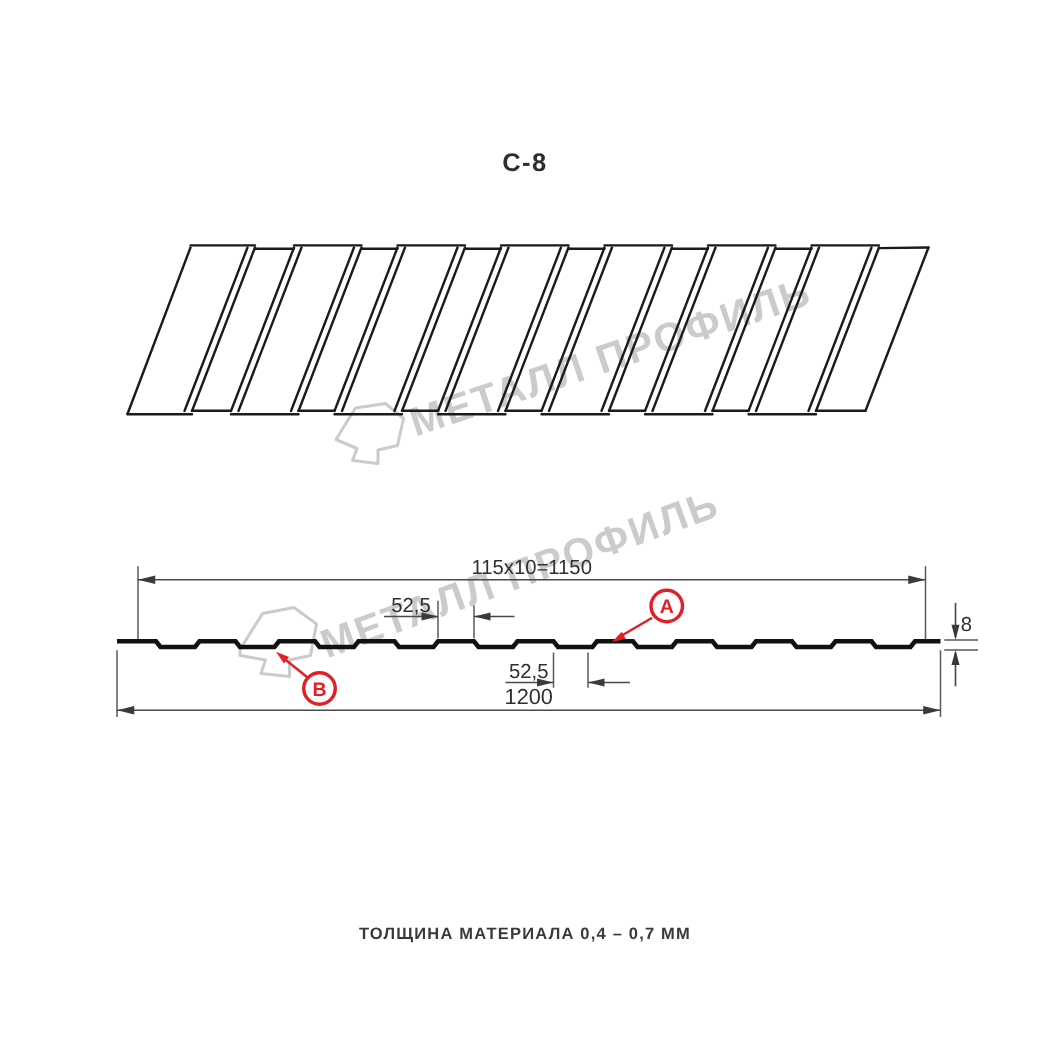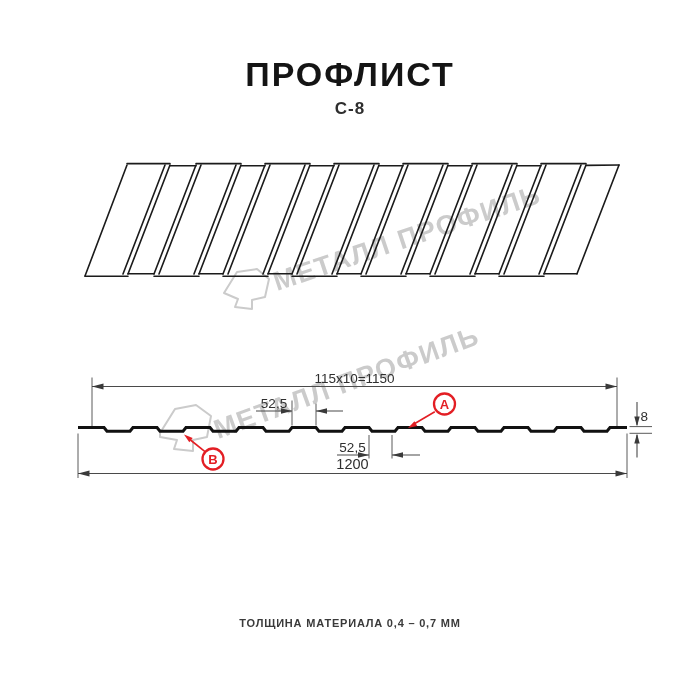--- a/index.html
+++ b/index.html
@@ -30,21 +30,20 @@
   .redtxt{font-family:"Liberation Sans","DejaVu Sans",sans-serif;font-size:13px;font-weight:bold;fill:#e31e24;}
   .wm{stroke:#cbcbcb;stroke-width:2;fill:none;stroke-linejoin:round;}
   .wmtxt{font-family:"Liberation Sans","DejaVu Sans",sans-serif;font-size:27px;font-weight:bold;
          letter-spacing:1.5px;fill:#cbcbcb;}
 </style>
 </head>
 <body>
 
 <div class="page">
 
-  <div class="title">ПРОФЛИСТ</div>
   <div class="subtitle">С-8</div>
 
   <svg width="700" height="700" viewBox="0 0 700 700">
 
     <g>
       <path class="wm" d="M224,293 L237,272 L257,269 L269,279 L265,297 L252,300 L252,309 L235,307 L238,299 Z"></path>
       <text class="wmtxt" transform="translate(277,291) rotate(-18.5)">МЕТАЛЛ ПРОФИЛЬ</text>
     </g>
 
     <g>

